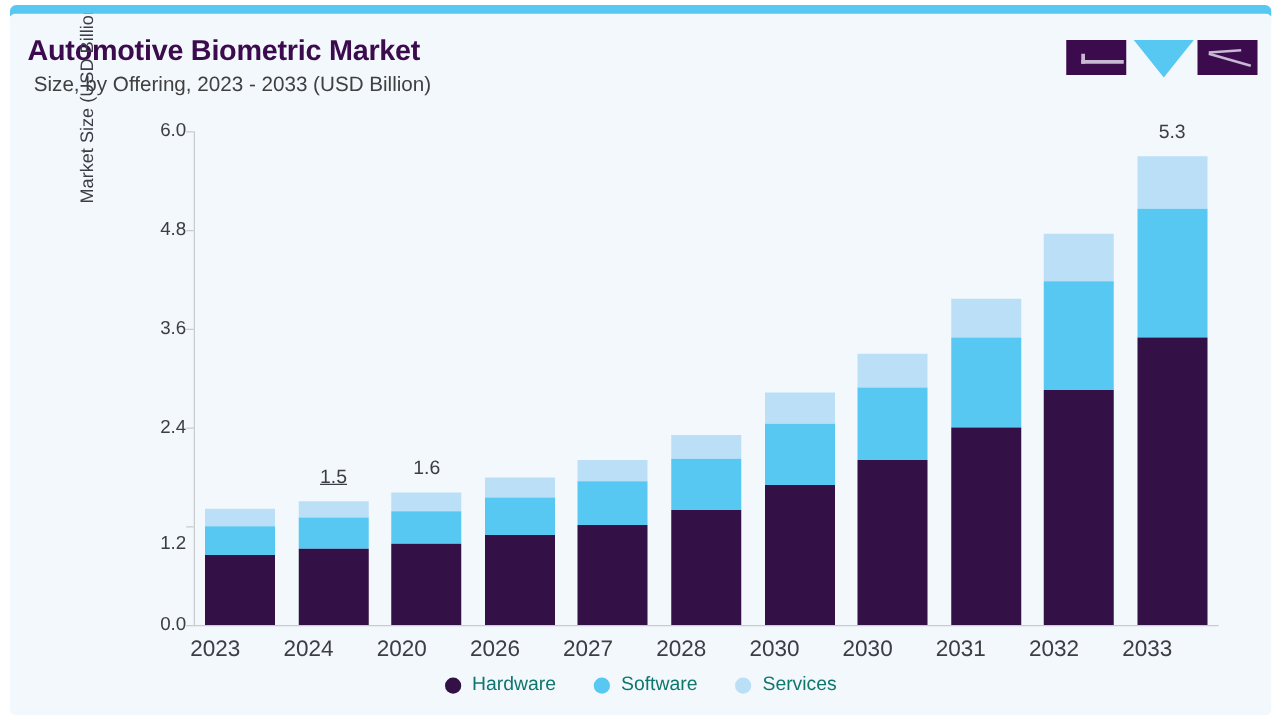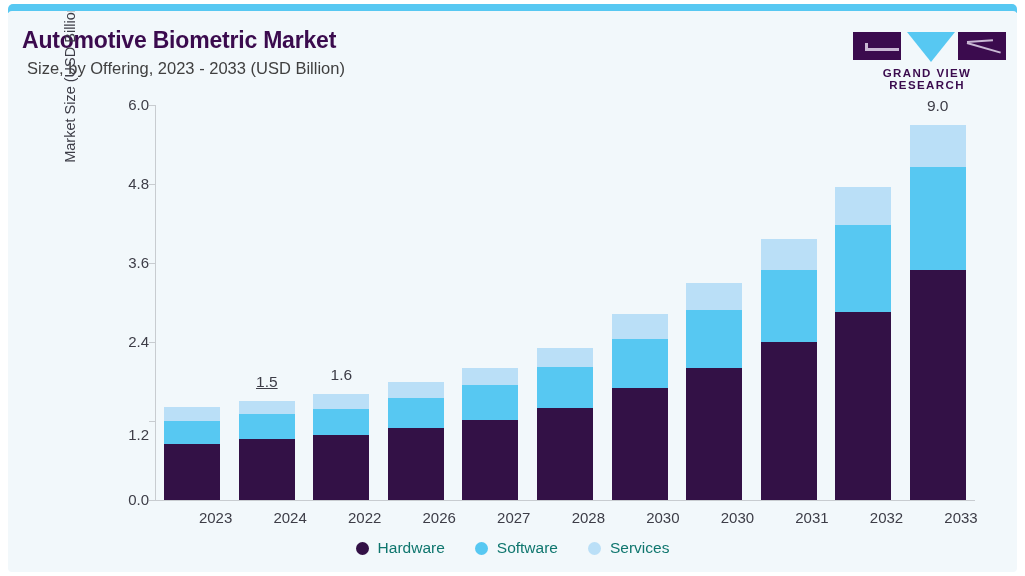--- a/index.html
+++ b/index.html
@@ -227,22 +227,22 @@
     position: absolute;
     width: 80px;
     text-align: center;
     font-size: 15.5px;
     color: #3d3d47;
   }
   .xtick {
     position: absolute;
     top: 498px;
     width: 80px;
-    text-align: right;
-    font-size: 15px;
+    text-align: left;
+    font-size: 18px;
     color: #3d3d47;
   }
 
   
   .legend {
     position: absolute;
     left: 0;
     top: 528px;
     width: 1009px;
     display: flex;
@@ -284,21 +284,20 @@
         <div class="logo-g">
           <div class="bar-h"></div>
           <div class="bar-v"></div>
         </div>
         <div class="logo-v"></div>
         <div class="logo-r">
           <div class="slash"></div>
           <div class="slash2"></div>
         </div>
       </div>
-      <div class="logo-text">GRAND VIEW RESEARCH</div>
     </div>
 
     <div class="plot-wrap">
       <div class="y-axis-title">Market Size (USD Billion)</div>
       <div class="axis-line-y"></div>
       <div class="axis-line-x"></div>
       <div id="yticks">
           <div class="ytick" style="top: 489px;">0.0</div>
           <div class="ytick-mark" style="top: 489px;"></div>
           <div class="ytick" style="top: 424px;">1.2</div>
@@ -365,33 +364,33 @@
           </div>
           <div class="bar-col" style="left: 754.727px;">
             <div class="seg seg-services" style="height: 42.1333px; background: rgb(186, 223, 247);"></div>
             <div class="seg seg-software" style="height: 102.7px; background: rgb(87, 200, 242);"></div>
             <div class="seg seg-hardware" style="height: 230.417px; background: rgb(51, 17, 70);"></div>
           </div>
         </div>
       <div id="xticks">
           <div class="xtick" style="left: 144.273px;">2023</div>
           <div class="xtick" style="left: 218.818px;">2024</div>
-          <div class="xtick" style="left: 293.364px;">2022</div>
+          <div class="xtick" style="left: 293.364px;">2020</div>
           <div class="xtick" style="left: 367.909px;">2026</div>
           <div class="xtick" style="left: 442.455px;">2027</div>
           <div class="xtick" style="left: 517px;">2028</div>
           <div class="xtick" style="left: 591.545px;">2030</div>
           <div class="xtick" style="left: 666.091px;">2030</div>
           <div class="xtick" style="left: 740.636px;">2031</div>
           <div class="xtick" style="left: 815.182px;">2032</div>
           <div class="xtick" style="left: 889.727px;">2033</div>
         </div>
     <div class="bar-label" style="left: 218.818px; top: 361.592px; text-decoration: underline;">1.5</div>
         <div class="bar-label" style="left: 293.364px; top: 355.008px;">1.6</div>
-        <div class="bar-label" style="left: 889.727px; top: 85.75px;">9.0</div>
+        <div class="bar-label" style="left: 889.727px; top: 85.75px;">5.3</div>
       </div>
 
     <div class="legend" id="legend">
         <div class="legend-item">
           <span class="legend-dot" style="background: rgb(51, 17, 70);"></span>
           <span class="legend-label">Hardware</span>
         </div>
         <div class="legend-item">
           <span class="legend-dot" style="background: rgb(87, 200, 242);"></span>
           <span class="legend-label">Software</span>

